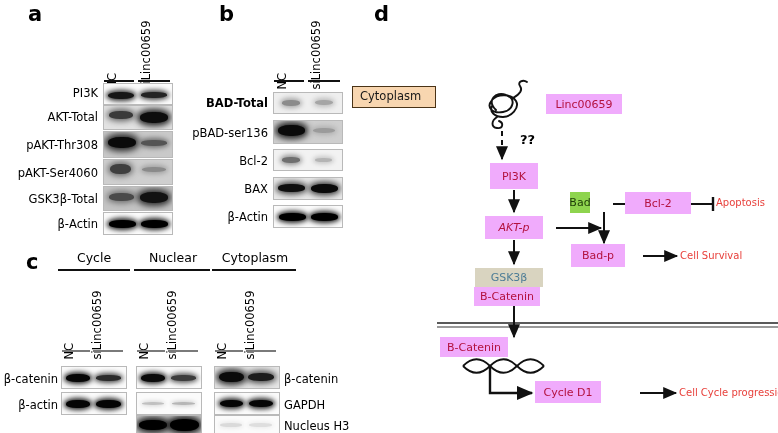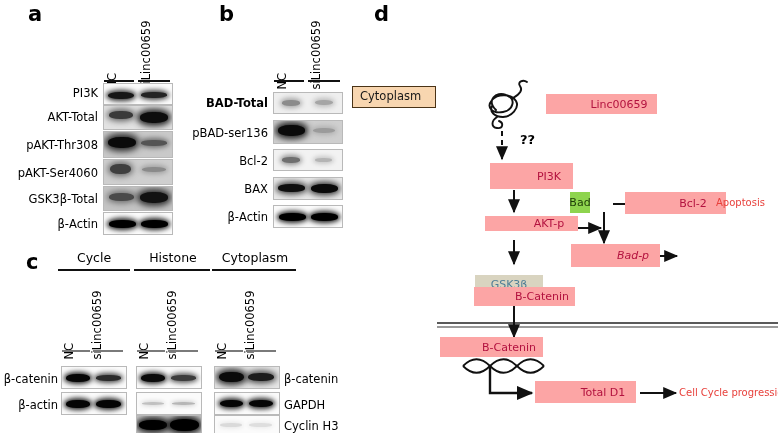--- a/index.html
+++ b/index.html
@@ -17,21 +17,21 @@
   .lane-rule{position:absolute;height:2px;background:#111;}
   .grp-head{position:absolute;font-size:12.5px;white-space:nowrap;text-align:center;line-height:1;}
   .grp-rule{position:absolute;height:2.2px;background:#111;}
 
   .blotbox{position:absolute;border:1px solid #b9b9b9;background:#fbfbfb;overflow:hidden;}
   .band{position:absolute;border-radius:45%;}
 
   
   .node{position:absolute;display:flex;align-items:center;justify-content:center;
         font-size:11px;line-height:1;white-space:nowrap;}
-  .n-pink{background:#fca5a5;color:#b3123f;padding-left:35px;}
+  .n-pink{background:#f0abfc;color:#b3123f;}
   .n-green{background:#8ed44e;color:#1d3b08;}
   .n-gsk{background:#d9d4c0;color:#4e7d96;}
   .n-tan{background:#f8d6b0;border:1.6px solid #4a3316;color:#181818;
          justify-content:flex-start;padding-left:7px;box-sizing:border-box;font-size:11.5px;}
   .n-plain{background:transparent;color:#e8413c;font-size:10px;justify-content:flex-start;}
   svg.ov{position:absolute;left:0;top:0;width:778px;height:433px;overflow:visible;pointer-events:none;}
   .qq{position:absolute;font-size:13px;font-weight:600;line-height:1;}
   .memb{position:absolute;height:2px;background:#5a5a5a;}
 </style>
 </head>
@@ -116,21 +116,21 @@
   <div class="blot-label" style="left:185px;top:212px;width:83px;">β-Actin</div>
   <div class="blotbox" style="left:273px;top:205px;width:68px;height:21px;">
     <div class="band" style="left:5px;top:7px;width:27px;height:8px;background:#000;box-shadow:0 0 5px 2px #1a1a1a;"></div>
     <div class="band" style="left:37px;top:7px;width:27px;height:8px;background:#000;box-shadow:0 0 5px 2px #1a1a1a;"></div>
   </div>
 
   <div class="panel-letter" style="left:26px;top:252px;">c</div>
 
   <div class="grp-head" style="left:60px;top:252px;width:68px;">Cycle</div>
   <div class="grp-rule" style="left:58px;top:269px;width:72px;"></div>
-  <div class="grp-head" style="left:134px;top:252px;width:78px;">Histone</div>
+  <div class="grp-head" style="left:134px;top:252px;width:78px;">Nuclear</div>
   <div class="grp-rule" style="left:134px;top:269px;width:76px;"></div>
   <div class="grp-head" style="left:212px;top:252px;width:86px;">Cytoplasm</div>
   <div class="grp-rule" style="left:212px;top:269px;width:84px;"></div>
 
   <div class="lane-name" style="left:75px;top:348px;">NC</div>
   <div class="lane-name" style="left:103px;top:348px;">siLinc00659</div>
   <div class="lane-rule" style="left:62px;top:350px;width:28px;height:1.6px;background:#7a7a7a;"></div>
   <div class="lane-rule" style="left:93px;top:350px;width:30px;height:1.6px;background:#7a7a7a;"></div>
 
   <div class="lane-name" style="left:150px;top:348px;">NC</div>
@@ -176,21 +176,21 @@
     <div class="band" style="left:5px;top:7px;width:23px;height:7px;background:#050505;box-shadow:0 0 5px 2px #1e1e1e;"></div>
     <div class="band" style="left:34px;top:7px;width:24px;height:7px;background:#070707;box-shadow:0 0 5px 2px #202020;"></div>
   </div>
   <div class="blotbox" style="left:214px;top:415px;width:64px;height:18px;">
     <div class="band" style="left:5px;top:7px;width:22px;height:4px;background:#dadada;box-shadow:0 0 4px 1px #e6e6e6;"></div>
     <div class="band" style="left:34px;top:7px;width:23px;height:4px;background:#dedede;box-shadow:0 0 4px 1px #eaeaea;"></div>
   </div>
 
   <div class="blot-label-l" style="left:284px;top:374px;">β-catenin</div>
   <div class="blot-label-l" style="left:284px;top:400px;">GAPDH</div>
-  <div class="blot-label-l" style="left:284px;top:421px;">Cyclin H3</div>
+  <div class="blot-label-l" style="left:284px;top:421px;">Nucleus H3</div>
 
   <div class="panel-letter" style="left:374px;top:4px;">d</div>
 
   <div class="node n-tan" style="left:352px;top:86px;width:84px;height:22px;">Cytoplasm</div>
 
   <div class="memb" style="left:437px;top:322px;width:341px;"></div>
   <div class="memb" style="left:437px;top:326px;width:341px;background:#9a9a9a;"></div>
 
   <svg class="ov" viewBox="0 0 778 433">
     <defs>
@@ -236,25 +236,26 @@
 
     <path d="M490,366 L490,393 L532,393" stroke="#111" stroke-width="2.4" fill="none" marker-end="url(#arw)"></path>
 
     <path d="M640,393 L676,393" stroke="#111" stroke-width="2" fill="none" marker-end="url(#arw)"></path>
   </svg>
 
   <div class="qq" style="left:520px;top:133px;">??</div>
 
   <div class="node n-pink" style="left:546px;top:94px;width:76px;height:20px;">Linc00659</div>
   <div class="node n-pink" style="left:490px;top:163px;width:48px;height:26px;">PI3K</div>
-  <div class="node n-pink" style="left:485px;top:216px;width:58px;height:15px;">AKT-p</div>
+  <div class="node n-pink" style="left:485px;top:216px;width:58px;height:23px;font-style:italic;">AKT-p</div>
   <div class="node n-green" style="left:570px;top:192px;width:20px;height:21px;">Bad</div>
   <div class="node n-pink" style="left:625px;top:192px;width:66px;height:22px;">Bcl-2</div>
   <div class="node n-plain" style="left:716px;top:194px;width:62px;height:18px;">Apoptosis</div>
-  <div class="node n-pink" style="left:571px;top:244px;width:54px;height:23px;font-style:italic;">Bad-p</div>
-
-  <div class="node n-gsk" style="left:475px;top:268px;width:68px;height:19px;margin-top:7px;">GSK3β</div>
+  <div class="node n-pink" style="left:571px;top:244px;width:54px;height:23px;">Bad-p</div>
+  <div class="node n-plain" style="left:680px;top:247px;width:90px;height:18px;">Cell Survival</div>
+
+  <div class="node n-gsk" style="left:475px;top:268px;width:68px;height:19px;">GSK3β</div>
   <div class="node n-pink" style="left:474px;top:287px;width:66px;height:19px;">B-Catenin</div>
   <div class="node n-pink" style="left:440px;top:337px;width:68px;height:20px;">B-Catenin</div>
-  <div class="node n-pink" style="left:535px;top:381px;width:66px;height:22px;">Total D1</div>
+  <div class="node n-pink" style="left:535px;top:381px;width:66px;height:22px;">Cycle D1</div>
   <div class="node n-plain" style="left:679px;top:384px;width:99px;height:18px;">Cell Cycle progression</div>
 
 </div>
 
 </body></html>

